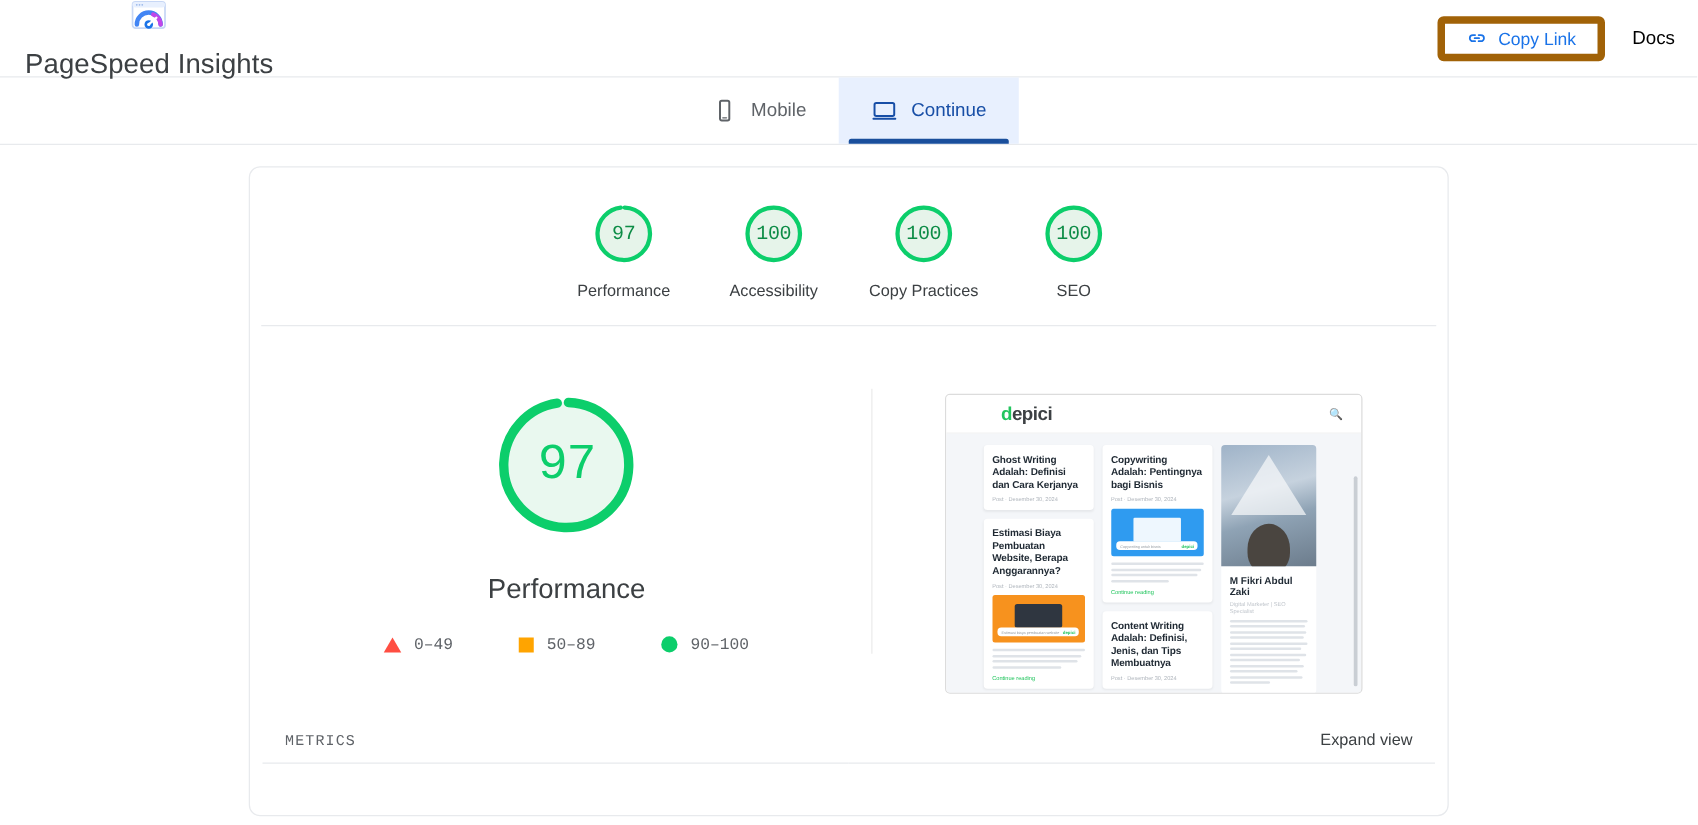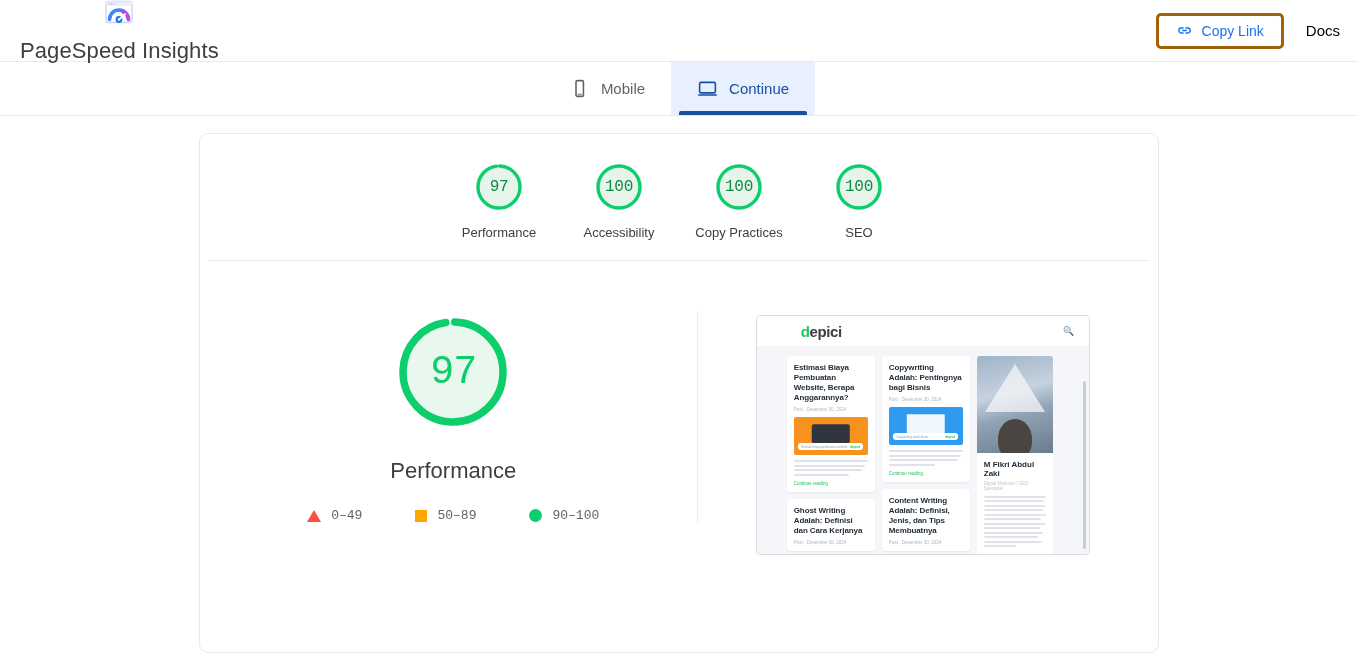--- a/index.html
+++ b/index.html
@@ -31,21 +31,21 @@
     white-space: nowrap;
   }
   .header-right {
     margin-left: auto;
     display: flex;
     align-items: center;
     gap: 22px;
   }
   .copy-link-btn {
     display: flex; align-items: center; gap: 9px;
-    border: 3px solid #a16207;
+    border: 6px solid #a16207;
     border-radius: 5px;
     height: 36px;
     padding: 0 17px;
     background: #fff;
     color: #1a73e8;
     font-size: 14px;
     font-family: inherit;
     font-weight: 500;
     cursor: pointer;
     white-space: nowrap;
@@ -482,40 +482,40 @@
 
           <div class="thumb-topbar">
             <div class="thumb-logo"><span class="g">d</span><span class="d">epici</span></div>
             <div class="thumb-search">🔍</div>
           </div>
 
           <div class="thumb-body">
 
             <div class="thumb-col a">
               <div class="tcard">
+                <h4>Ghost Writing Adalah: Definisi dan Cara Kerjanya</h4>
+                <div class="meta">Post · Desember 30, 2024</div>
+              </div>
+              <div class="tcard">
                 <h4>Estimasi Biaya Pembuatan Website, Berapa Anggarannya?</h4>
                 <div class="meta">Post · Desember 30, 2024</div>
                 <div class="img img-orange">
                   <div class="img-inner"></div>
                   <div class="img-pill">
                     <span>Estimasi biaya pembuatan website</span>
                     <b>depici</b>
                   </div>
                 </div>
                 <div class="tlines">
                   <i style="width:100%"></i>
                     <i style="width:96%"></i>
                     <i style="width:92%"></i>
                     <i style="width:74%"></i>
                 </div>
                 <div class="tlink">Continue reading</div>
-              </div>
-              <div class="tcard">
-                <h4>Ghost Writing Adalah: Definisi dan Cara Kerjanya</h4>
-                <div class="meta">Post · Desember 30, 2024</div>
               </div>
             </div>
 
             <div class="thumb-col b">
               <div class="tcard">
                 <h4>Copywriting Adalah: Pentingnya bagi Bisnis</h4>
                 <div class="meta">Post · Desember 30, 2024</div>
                 <div class="img img-blue">
                   <div class="img-inner"></div>
                   <div class="img-pill">
@@ -559,15 +559,23 @@
               </div>
             </div>
 
             <div class="thumb-scroll"></div>
           </div>
         </div>
       </div>
 
     </div>
 
+    <div class="metrics-row">
+      <div class="metrics-col">
+        <span class="metrics-label">METRICS</span>
+      </div>
+      <div class="metrics-col right">
+        <span class="expand-view">Expand view</span>
+      </div>
+    </div>
 
   </div>
 </div>
 
 </body></html>

